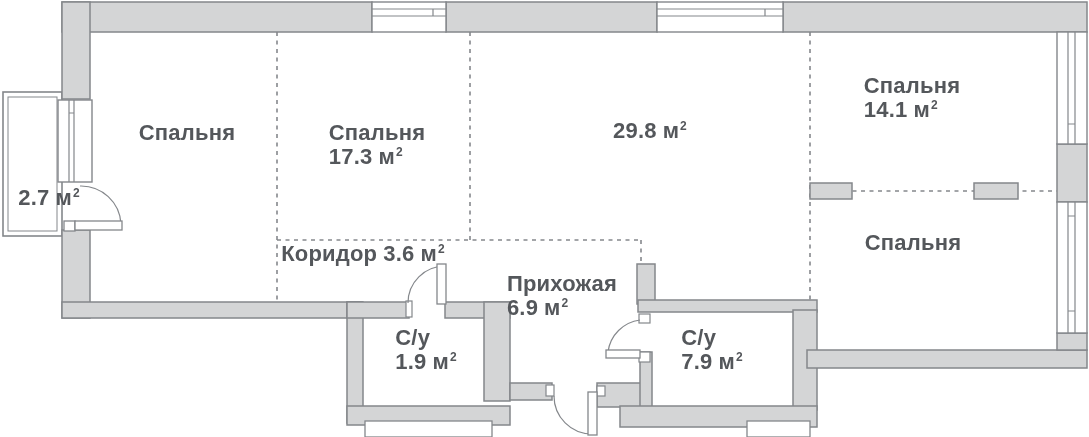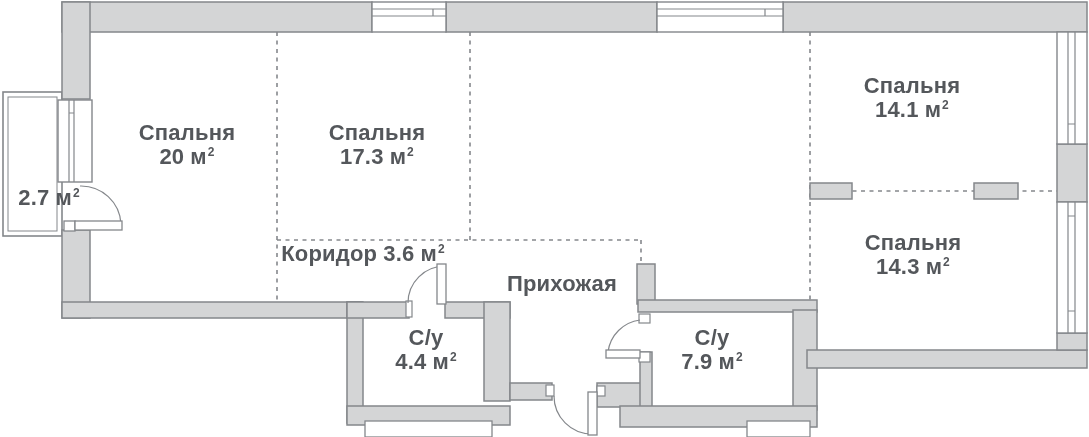--- a/index.html
+++ b/index.html
@@ -4,21 +4,21 @@
 <style>
   html,body { margin:0; padding:0; background:#ffffff; }
   .stage {
     position:relative; width:1089px; height:437px;
     background:#ffffff; overflow:hidden;
     font-family:"Liberation Sans", sans-serif;
   }
   .stage svg { position:absolute; left:0; top:0; }
   .room-label {
     position:absolute; transform:translateX(-50%);
-    text-align:center; color:#54575b; font-weight:700;
+    color:#54575b; font-weight:700;
     font-size:22px; line-height:24px; letter-spacing:0.2px;
     white-space:nowrap; user-select:none;
   }
   .room-label .u { margin-left:6px; }
   .room-label .gap { display:inline-block; width:6px; }
   .sup2 { font-size:12px; position:relative; top:-8px; margin-left:1px; font-weight:700; }
 </style>
 </head>
 <body>
 
@@ -118,52 +118,52 @@
         <rect x="546" y="385" width="8" height="11" fill="#ffffff" stroke="#84878b" stroke-width="1.2"></rect>
         <rect x="597" y="386" width="8" height="10" fill="#ffffff" stroke="#84878b" stroke-width="1.2"></rect>
         <path d="M554 396 A38 38 0 0 0 592 434" fill="none" stroke="#85888c" stroke-width="1.2"></path>
         <rect x="588" y="392" width="9" height="43" fill="#ffffff" stroke="#84878b" stroke-width="1.3"></rect>
       </g>
     </g>
   </svg>
 
   <div class="room-label" style="left:187px; top:121px;">
     <div>Спальня</div>
-    <div><span>20</span><span class="u">м</span><span class="sup2">2</span></div>
   </div>
 
   <div class="room-label" style="left:377px; top:121px;">
     <div>Спальня</div>
     <div><span>17.3</span><span class="u">м</span><span class="sup2">2</span></div>
   </div>
 
   <div class="room-label" style="left:650px; top:119px;">
+    <div><span>29.8</span><span class="u">м</span><span class="sup2">2</span></div>
   </div>
 
   <div class="room-label" style="left:912px; top:74px;">
     <div>Спальня</div>
     <div><span>14.1</span><span class="u">м</span><span class="sup2">2</span></div>
   </div>
 
   <div class="room-label" style="left:913px; top:231px;">
     <div>Спальня</div>
-    <div><span>14.3</span><span class="u">м</span><span class="sup2">2</span></div>
   </div>
 
   <div class="room-label" style="left:363px; top:242px;">
     <span>Коридор</span><span class="gap"></span><span>3.6</span><span class="u">м</span><span class="sup2">2</span>
   </div>
 
   <div class="room-label" style="left:562px; top:272px;">
     <div>Прихожая</div>
+    <div><span>6.9</span><span class="u">м</span><span class="sup2">2</span></div>
   </div>
 
   <div class="room-label" style="left:426px; top:326px;">
     <div>С/у</div>
-    <div><span>4.4</span><span class="u">м</span><span class="sup2">2</span></div>
+    <div><span>1.9</span><span class="u">м</span><span class="sup2">2</span></div>
   </div>
 
   <div class="room-label" style="left:712px; top:326px;">
     <div>С/у</div>
     <div><span>7.9</span><span class="u">м</span><span class="sup2">2</span></div>
   </div>
 
   <div class="room-label" style="left:49px; top:186px;">
     <span>2.7</span><span class="u">м</span><span class="sup2">2</span>
   </div>

